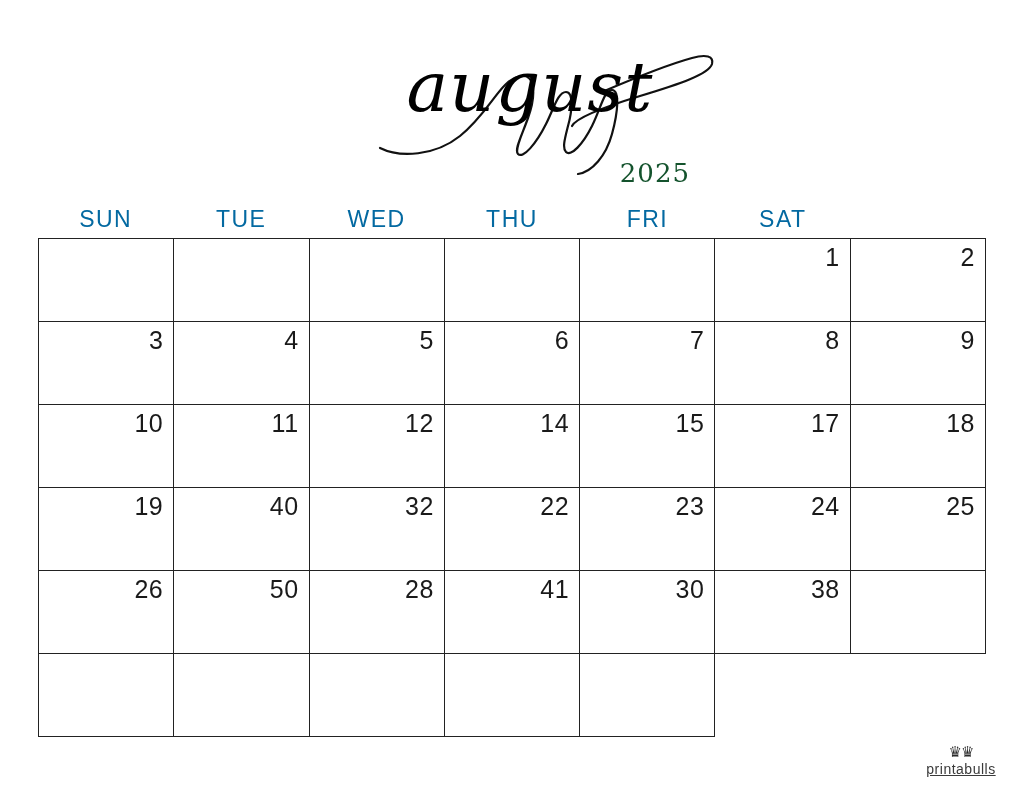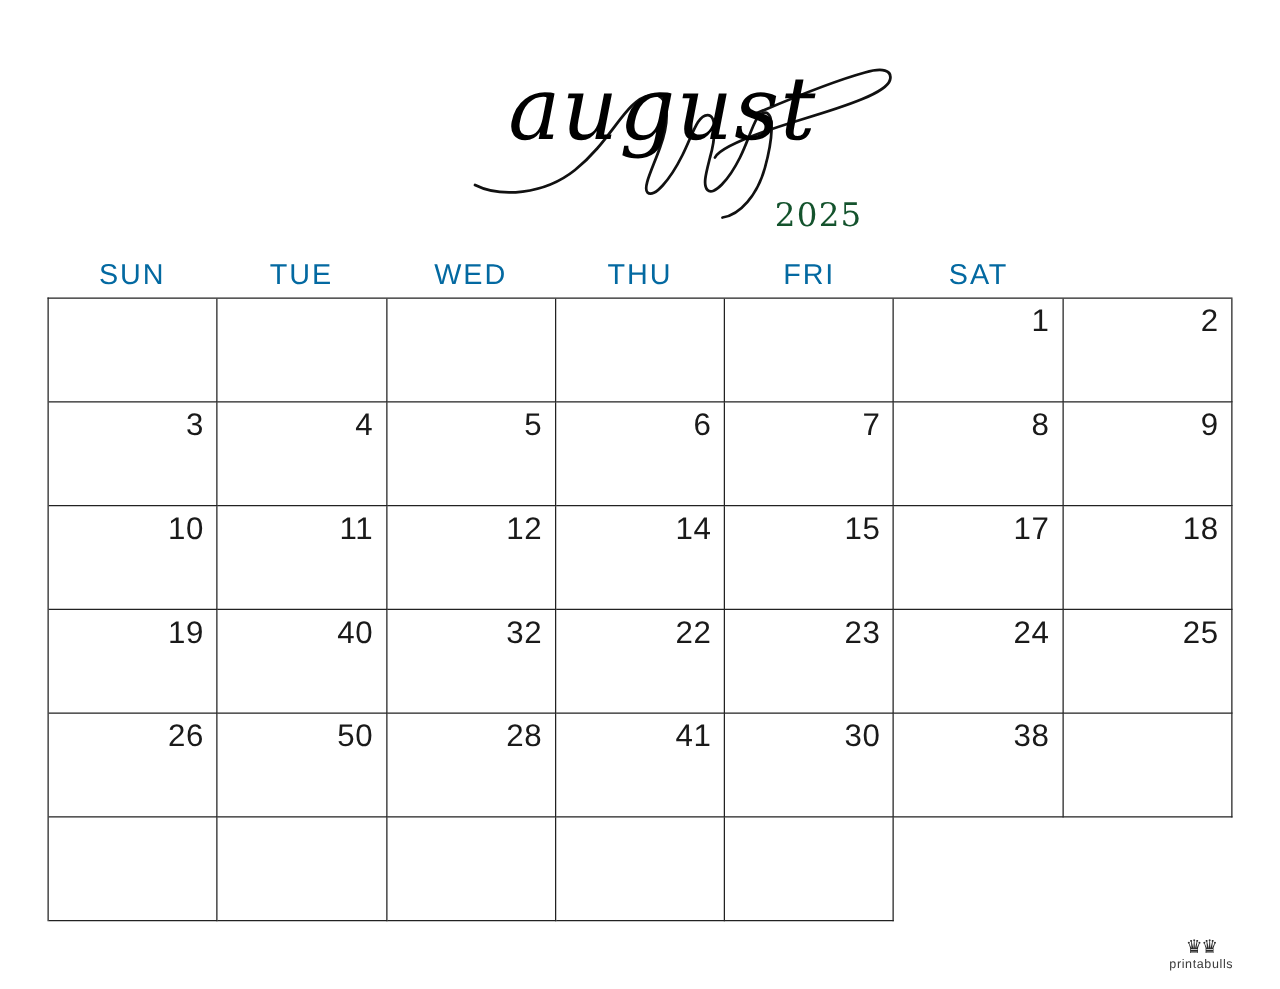--- a/index.html
+++ b/index.html
@@ -129,24 +129,25 @@
   }
   .logo .mark {
     height: 18px;
     line-height: 18px;
     font-size: 15px;
     letter-spacing: -1px;
     color: #2b2b2b;
     font-family: "DejaVu Sans", sans-serif;
   }
   .logo .word {
-    font-size: 10px;
+    font-size: 14px;
     letter-spacing: 0.5px;
     color: #3a3a3a;
     font-family: "Liberation Sans", sans-serif;
+    text-decoration: underline;
   }
 </style>
 </head>
 <body>
 
 <div class="page">
 
   <div class="title-block">
     <svg class="month-swash" viewBox="0 0 400 140" aria-hidden="true">
       <path d="M40 108 C 60 118, 95 116, 120 96 C 150 72, 160 40, 180 36 C 196 33, 196 56, 188 78 C 182 95, 174 110, 178 114 C 183 119, 196 104, 206 84 C 214 68, 218 52, 226 52 C 234 52, 232 72, 228 86 C 225 98, 222 108, 226 112 C 231 117, 243 104, 252 86 C 261 68, 264 50, 272 50 C 280 50, 278 72, 272 94 C 266 116, 252 132, 238 134" fill="none" stroke="#111" stroke-width="2.2" stroke-linecap="round"></path>

